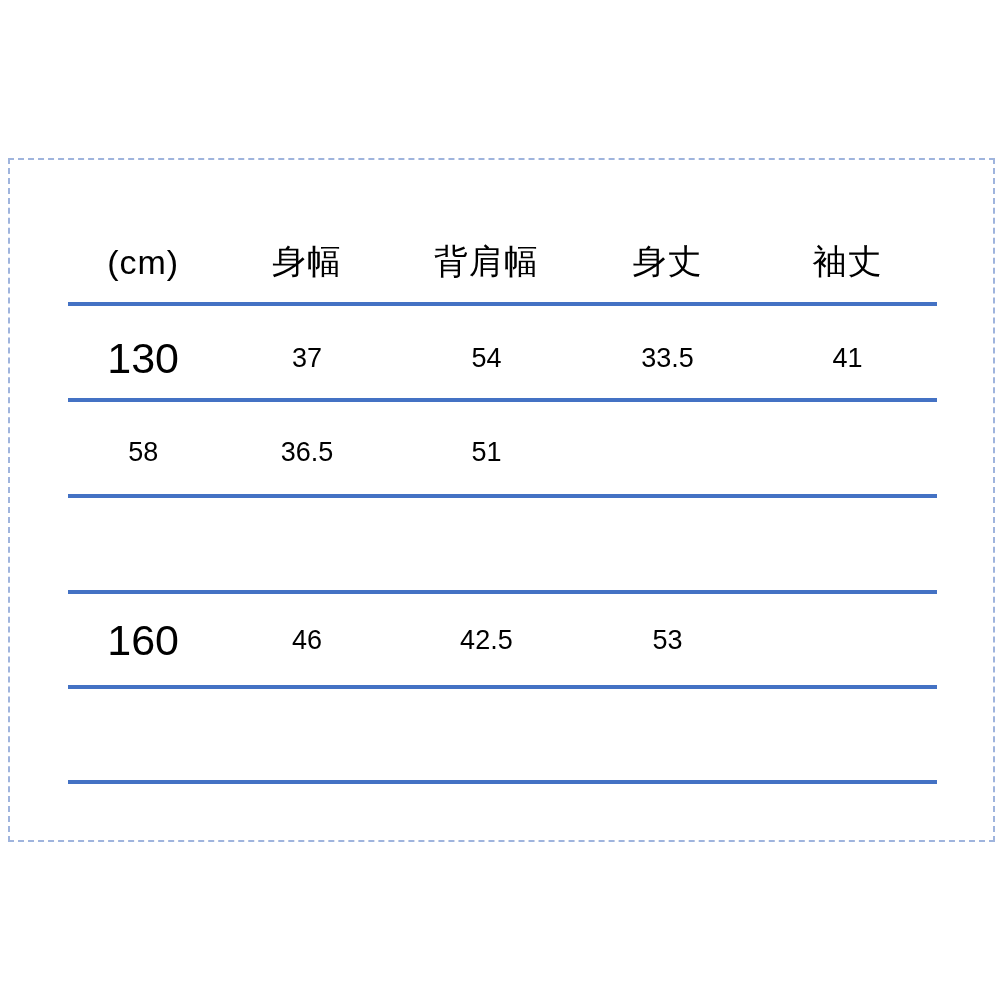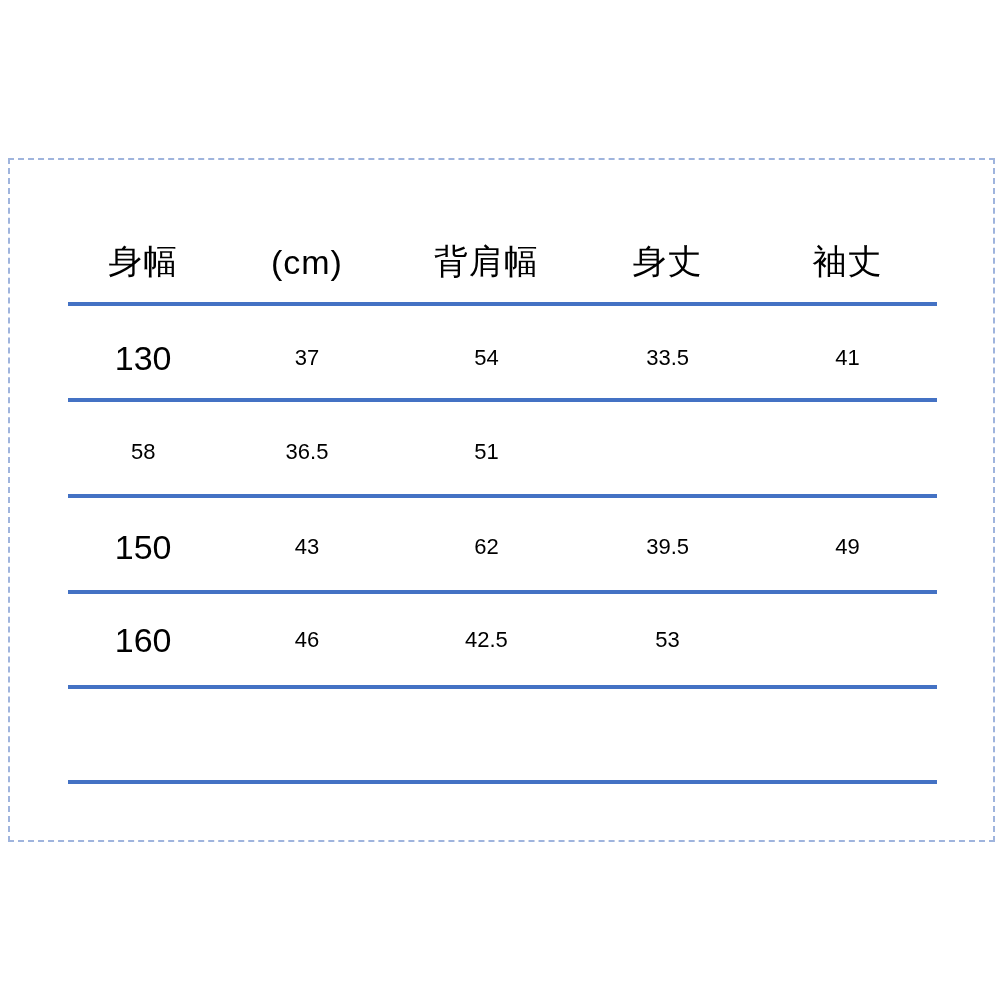--- a/index.html
+++ b/index.html
@@ -42,31 +42,31 @@
     grid-template-columns: 17.3% 20.4% 20.9% 20.8% 20.6%;
     align-items: center;
   }
   .row > div { text-align: center; white-space: nowrap; }
   .header-row { top: 72px; }
   .header-row > div { font-size: 34px; font-weight: 500; letter-spacing: 1px; }
   .r0 { top: 168px; }
   .r1 { top: 262px; }
   .r2 { top: 357px; }
   .r3 { top: 450px; }
-  .size-cell { font-size: 34px; }
-  .value-cell { font-size: 22px; }
+  .size-cell { font-size: 43px; }
+  .value-cell { font-size: 27px; }
 </style>
 </head>
 <body>
 
 <div class="size-chart">
 
   <div class="row header-row">
+    <div>(cm)</div>
     <div>身幅</div>
-    <div>(cm)</div>
     <div>背肩幅</div>
     <div>身丈</div>
     <div>袖丈</div>
   </div>
 
   <div class="divider l1"></div>
 
   <div class="row r0">
     <div class="size-cell">130</div>
     <div class="value-cell">37</div>
@@ -78,27 +78,20 @@
   <div class="divider l2"></div>
 
   <div class="row r1">
     <div class="value-cell">58</div>
     <div class="value-cell">36.5</div>
     <div class="value-cell">51</div>
   </div>
 
   <div class="divider l3"></div>
 
-  <div class="row r2">
-    <div class="size-cell">150</div>
-    <div class="value-cell">43</div>
-    <div class="value-cell">62</div>
-    <div class="value-cell">39.5</div>
-    <div class="value-cell">49</div>
-  </div>
 
   <div class="divider l4"></div>
 
   <div class="row r3">
     <div class="size-cell">160</div>
     <div class="value-cell">46</div>
     <div class="value-cell">42.5</div>
     <div class="value-cell">53</div>
   </div>
 

